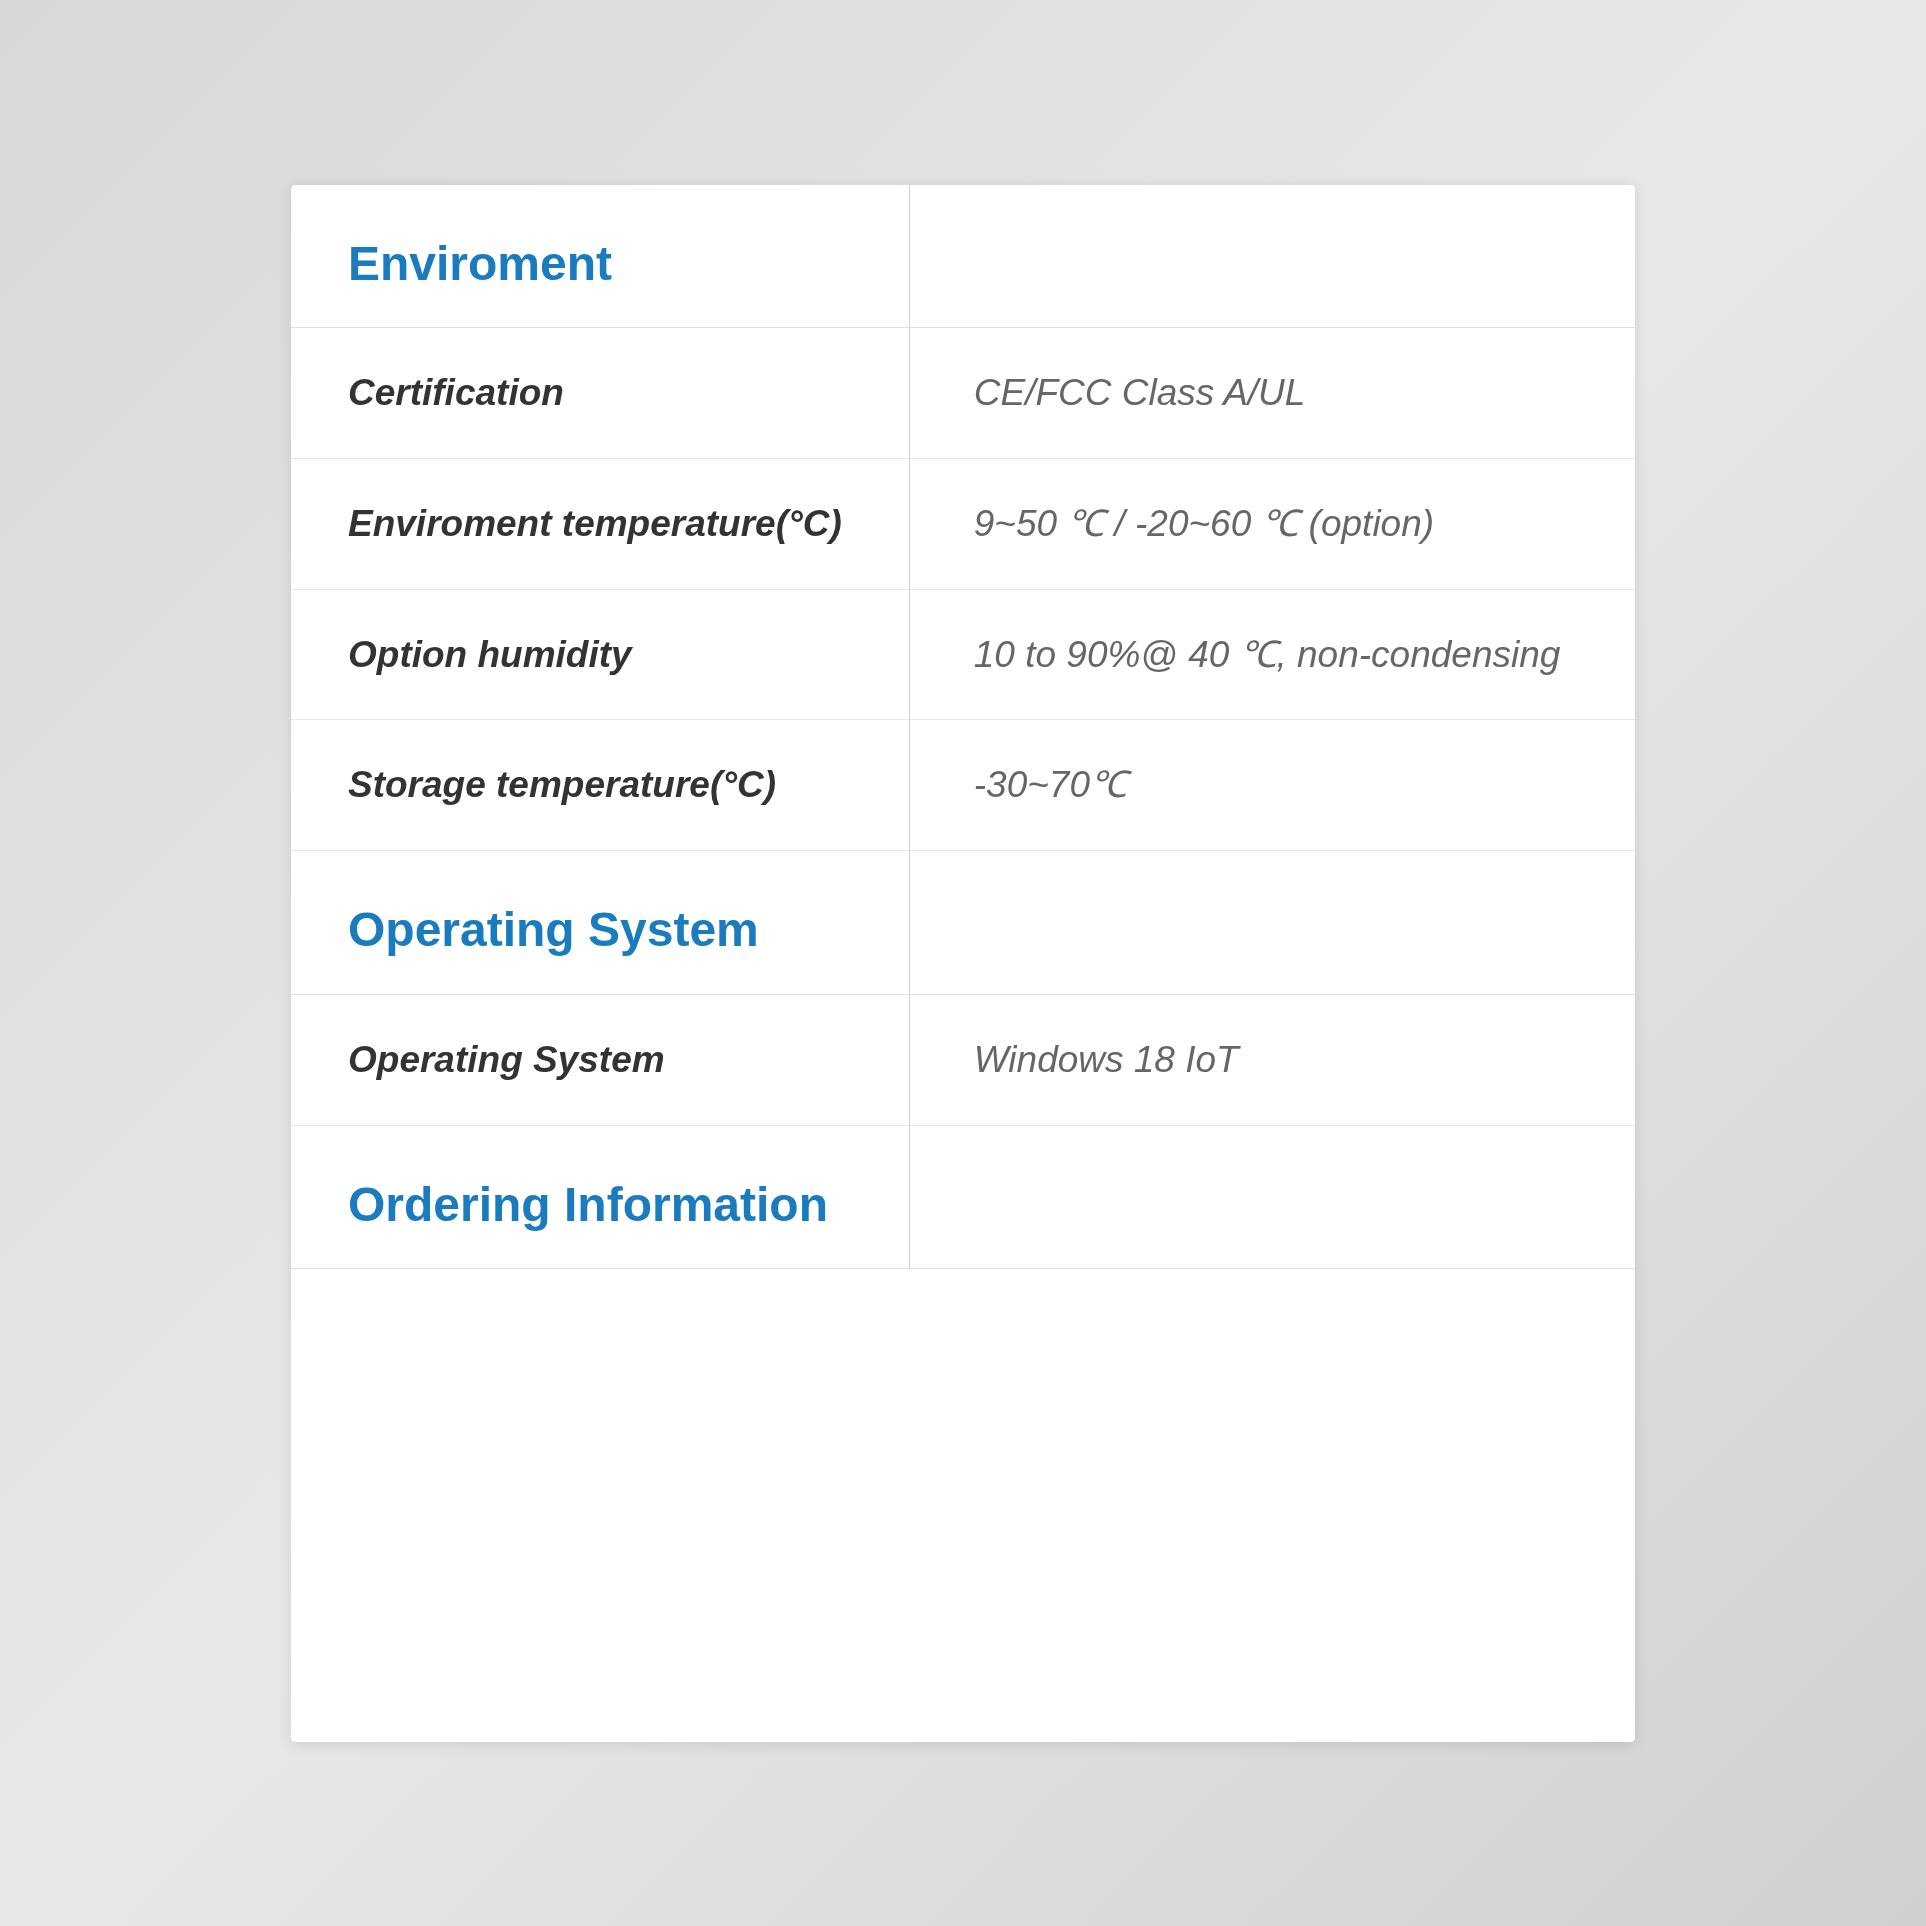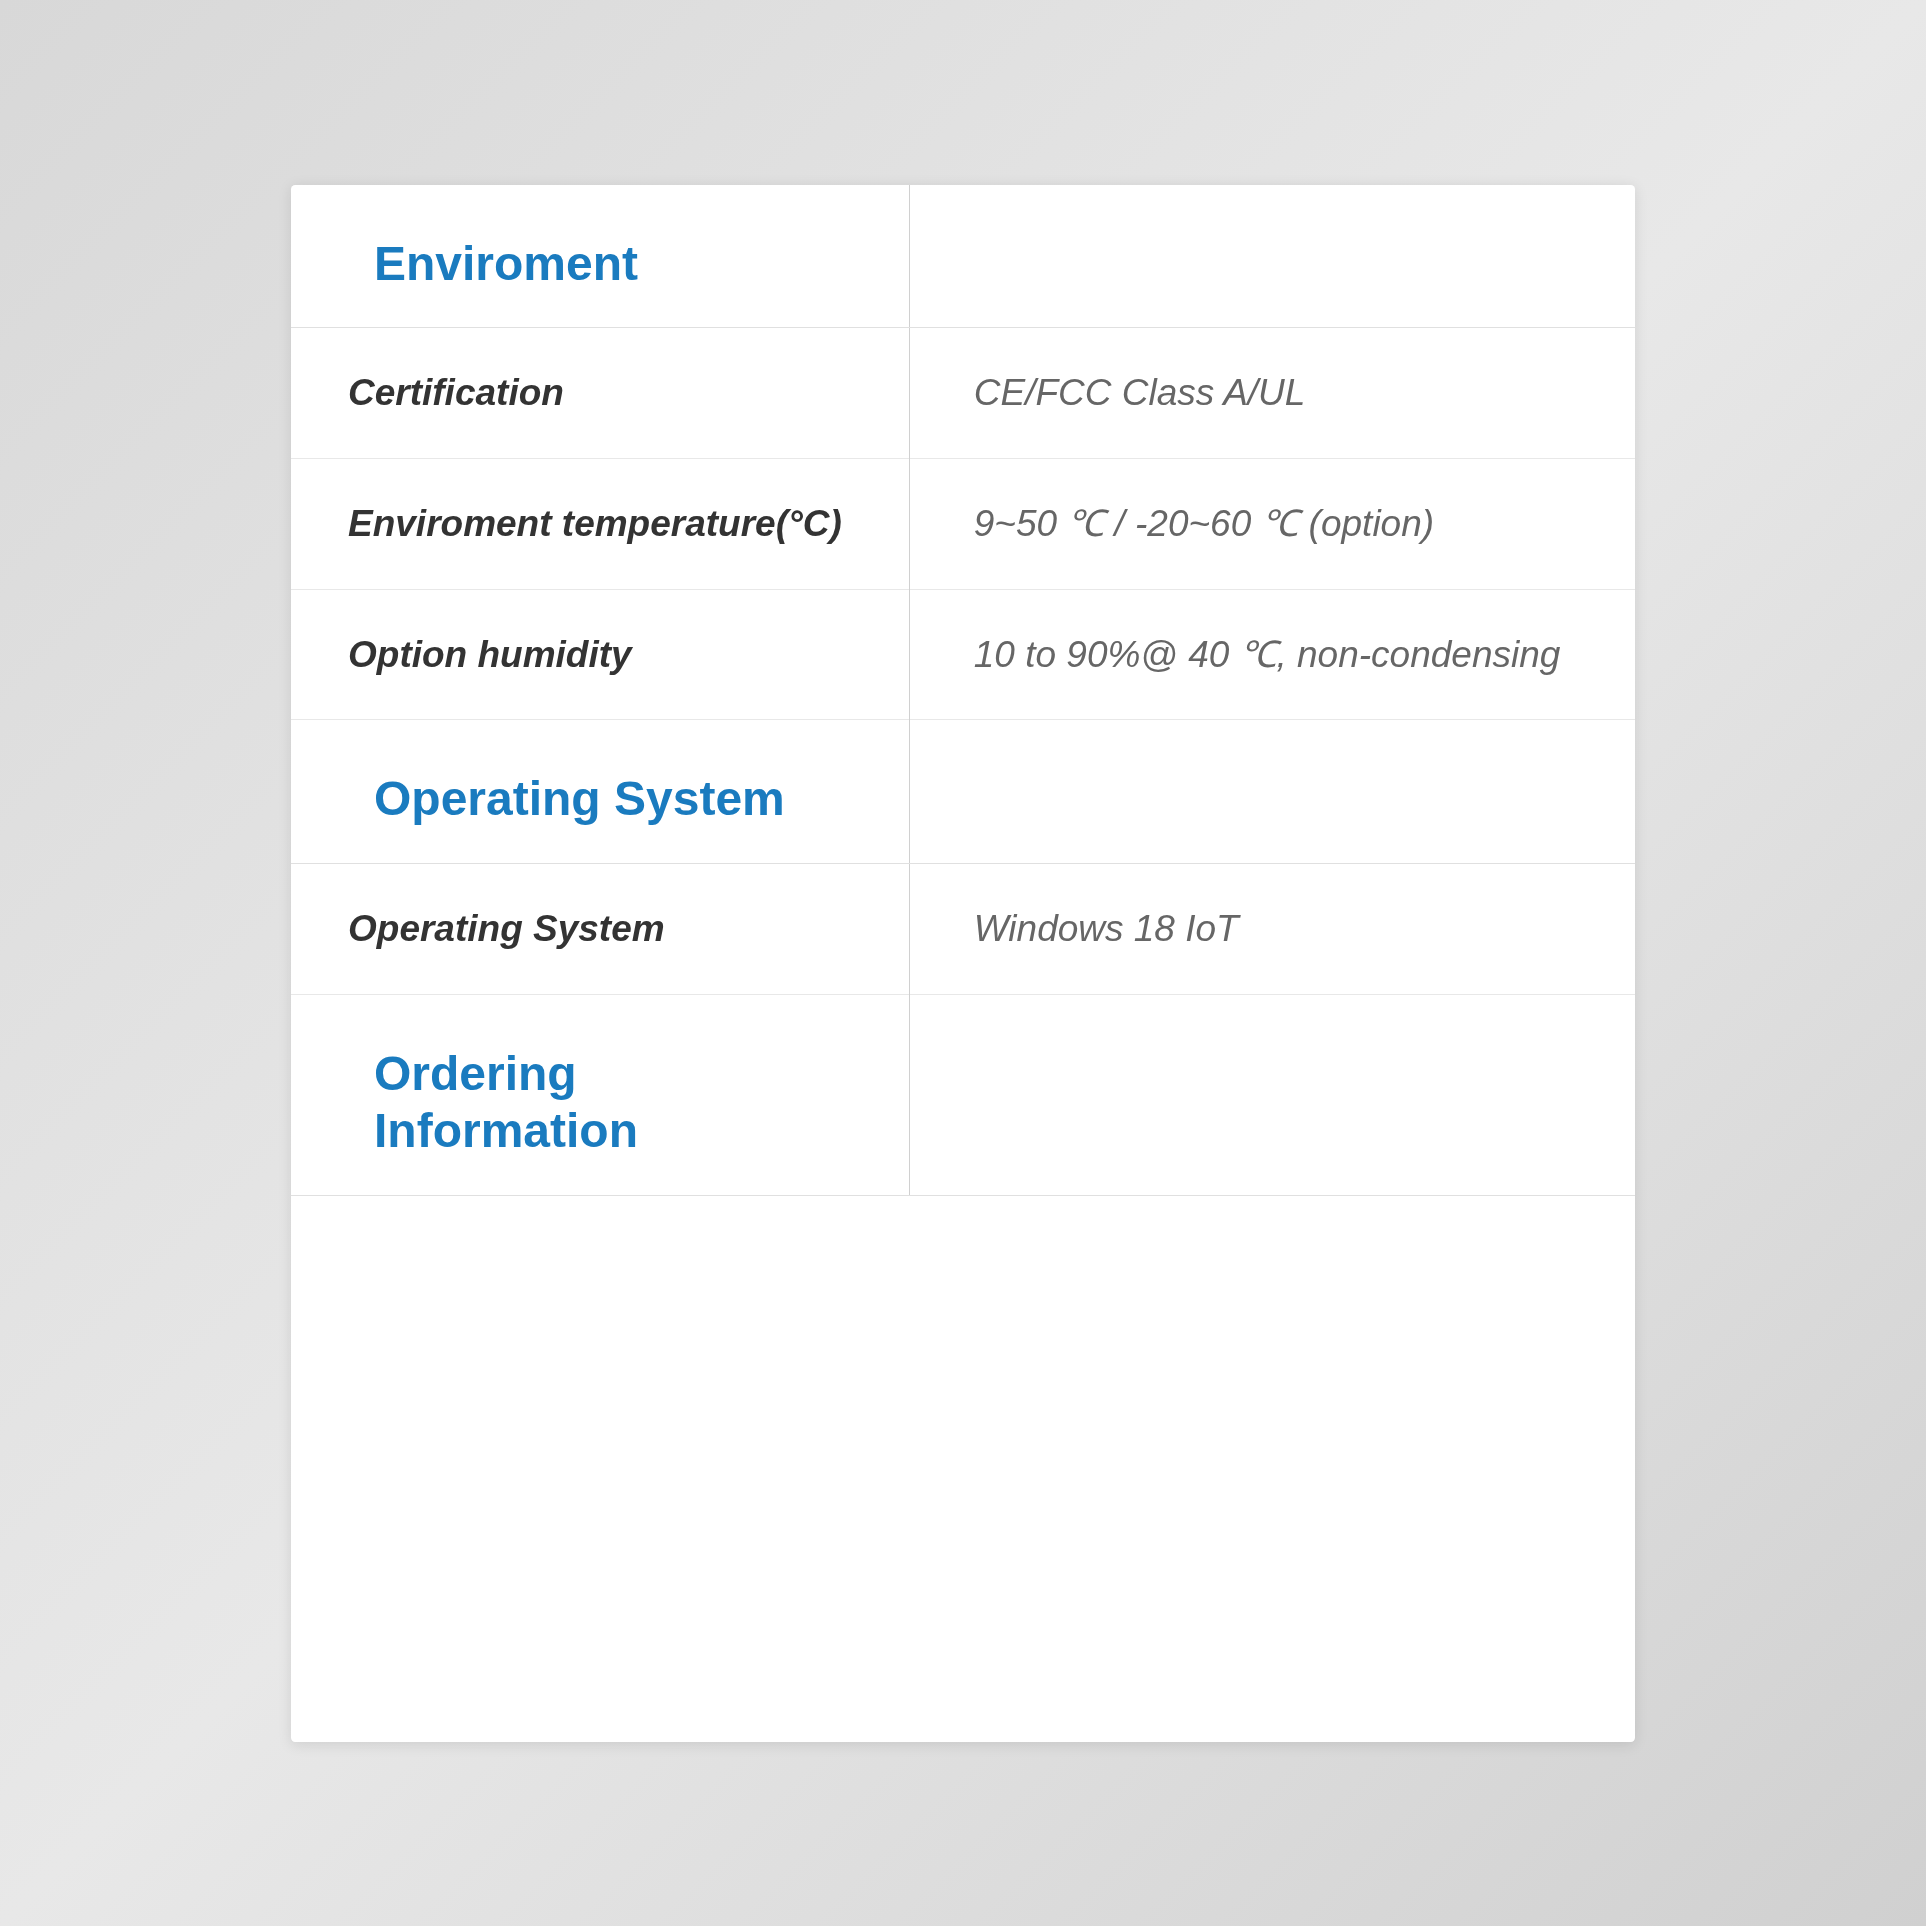--- a/index.html
+++ b/index.html
@@ -26,21 +26,21 @@
       overflow: hidden;
       box-shadow: 0 2.8px 14px rgba(0,0,0,0.1);
     }
 
     .spec-table {
       width: 100%;
       border-collapse: collapse;
     }
 
     .section-header td {
-      padding: 50px 57px 35px 83px;
+      padding: 50px 57px 35px 57px;
       border-bottom: 0.7px solid #e0e0e0;
     }
 
     .section-header td.right-cell {
       border-left: 0.7px solid #d0d0d0;
       padding: 50px 57px 35px 57px;
     }
 
     .section-title {
       font-size: 48px;
@@ -117,20 +117,24 @@
         <td class="spec-value">CE/FCC Class A/UL</td>
       </tr>
       <tr class="spec-row">
         <td class="spec-label">Enviroment temperature(°C)</td>
         <td class="spec-value">9~50 ℃ / -20~60 ℃ (option)</td>
       </tr>
       <tr class="spec-row">
         <td class="spec-label">Option humidity</td>
         <td class="spec-value">10 to 90%@ 40 ℃, non-condensing</td>
       </tr>
+      <tr class="spec-row">
+        <td class="spec-label">Storage temperature(°C)</td>
+        <td class="spec-value">-30~70℃</td>
+      </tr>
 
       <tr class="section-header">
         <td>
           <span class="section-title">Operating System</span>
         </td>
         <td class="right-cell"></td>
       </tr>
       <tr class="spec-row">
         <td class="spec-label">Operating System</td>
         <td class="spec-value">Windows 18 IoT</td>

